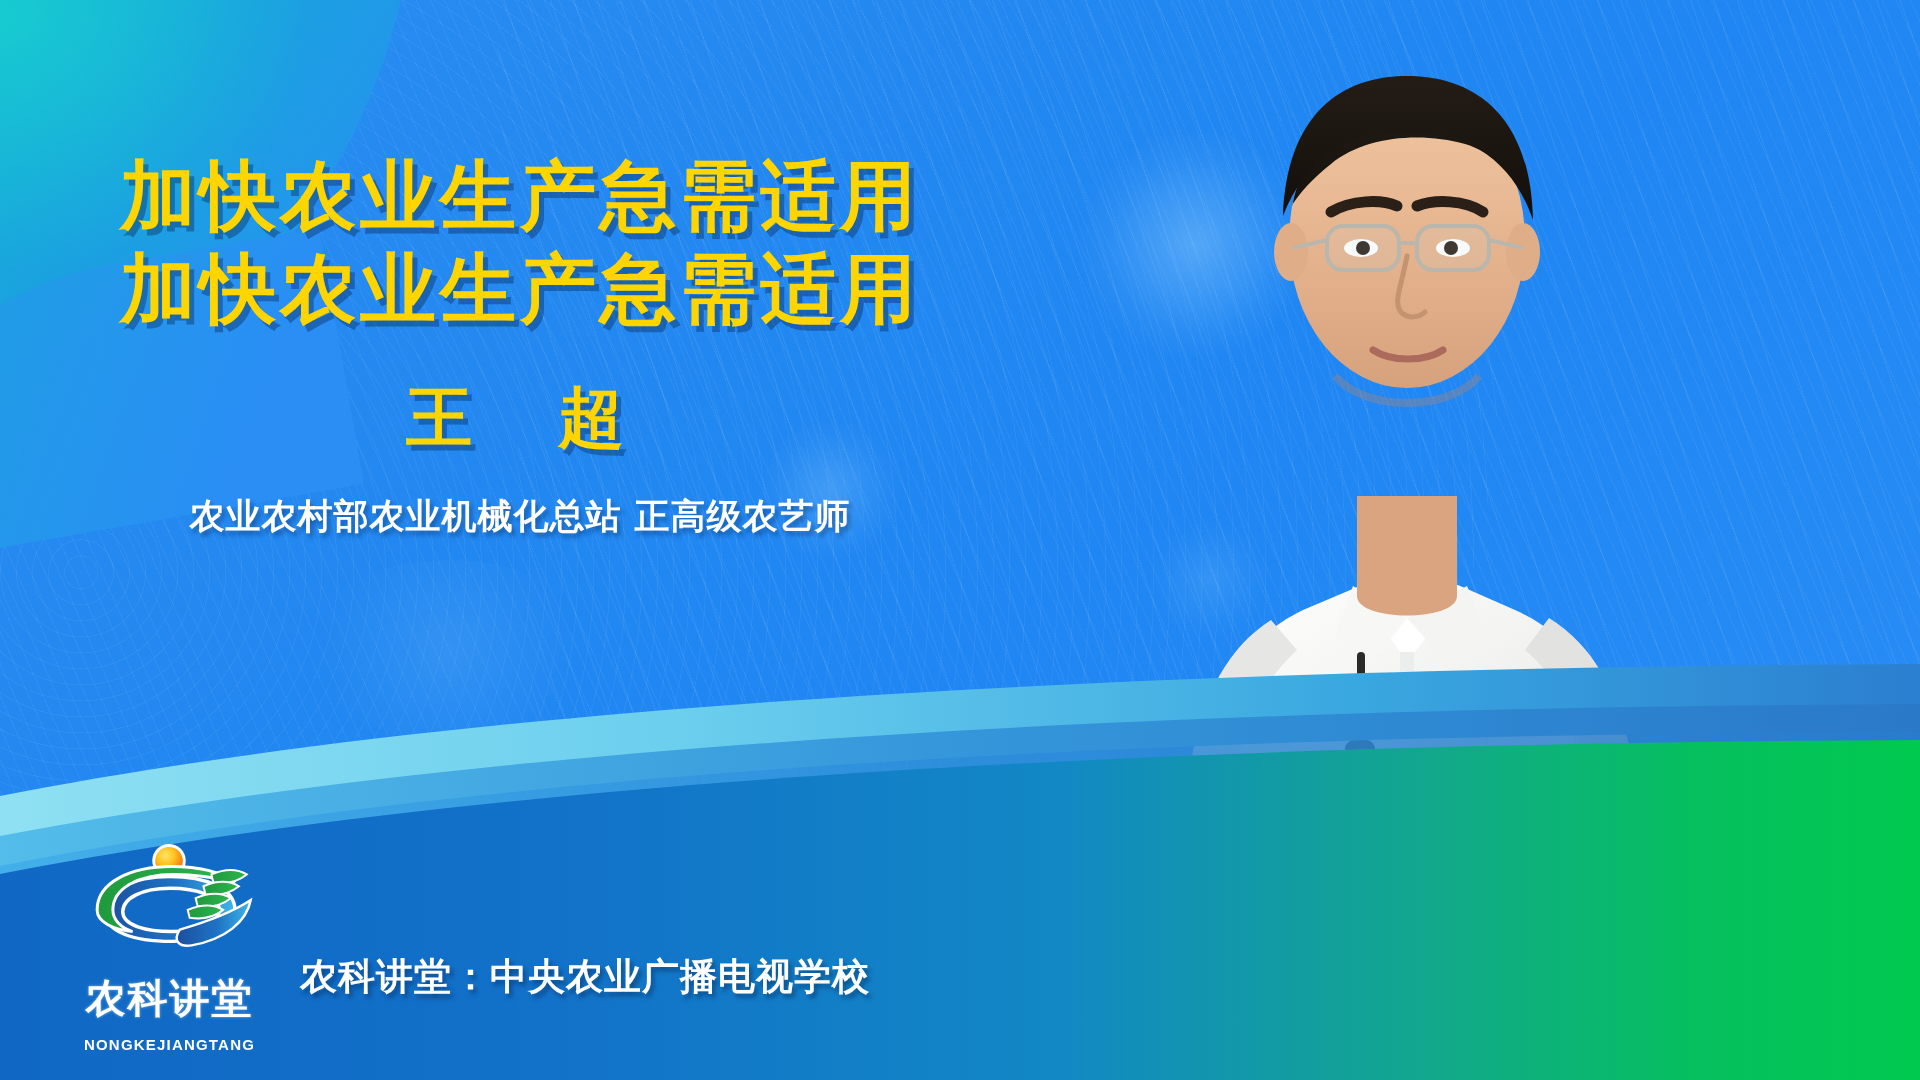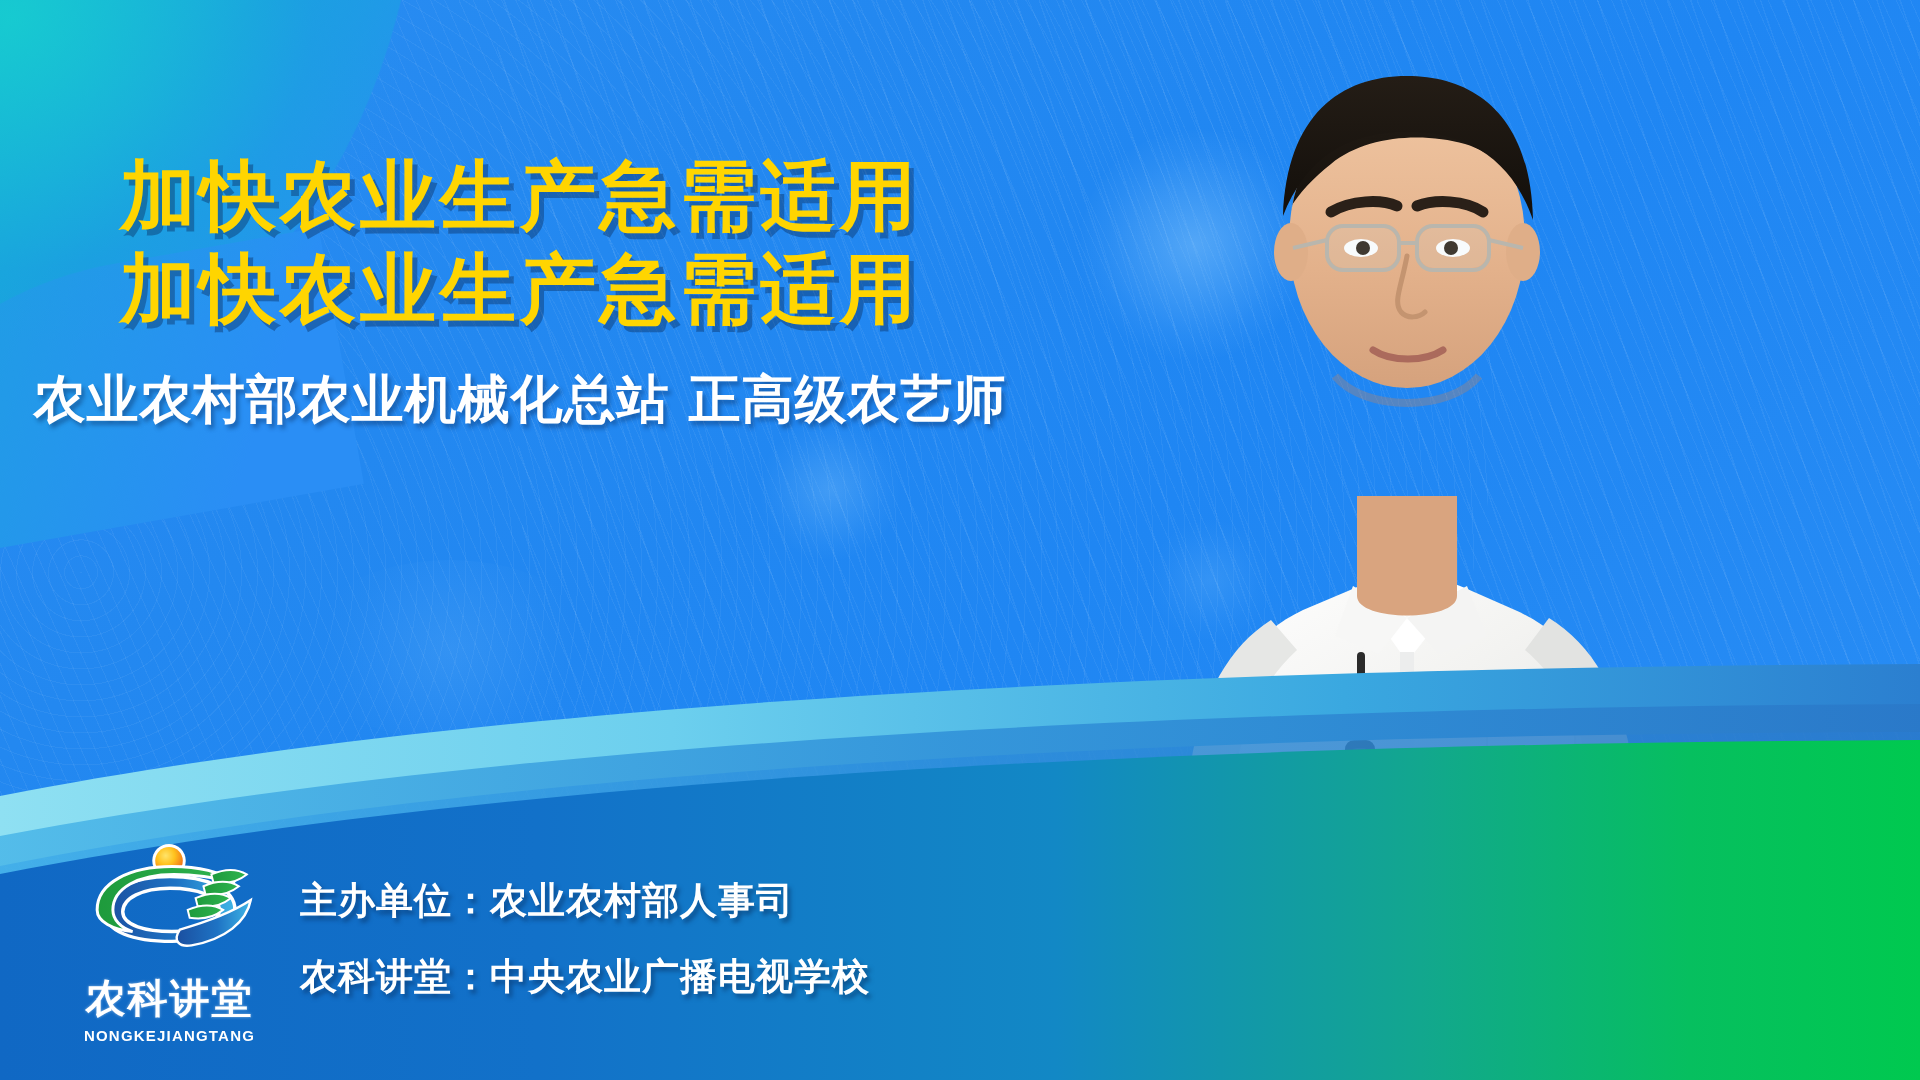--- a/index.html
+++ b/index.html
@@ -36,41 +36,41 @@
   .person{position:absolute;left:1035px;top:40px;width:760px;height:830px;}
 
   
   .titleblock{position:absolute;left:0;top:150px;width:1040px;text-align:center;}
   .tline{font-size:76px;font-weight:700;color:#FFD500;line-height:1.22;letter-spacing:4px;
          text-shadow:5px 6px 0 rgba(10,45,95,0.42);
          font-family:"DejaVu Sans","Liberation Sans",sans-serif;white-space:nowrap;}
   .speaker{margin-top:38px;font-size:66px;font-weight:700;color:#FFD500;letter-spacing:10px;
          text-shadow:5px 6px 0 rgba(10,45,95,0.42);
          font-family:"DejaVu Sans","Liberation Sans",sans-serif;}
-  .affil{margin-top:30px;font-size:52px;font-weight:700;color:#ffffff;letter-spacing:1px;
+  .affil{margin-top:30px;font-size:35px;font-weight:700;color:#ffffff;letter-spacing:1px;
          text-shadow:3px 4px 4px rgba(8,45,95,0.45);
          font-family:"DejaVu Sans","Liberation Sans",sans-serif;white-space:nowrap;}
 
   
   .waves{position:absolute;left:0;bottom:0;width:1920px;height:420px;}
 
   
   .footer{position:absolute;left:300px;bottom:78px;width:1000px;}
   .frow{font-size:37px;font-weight:700;color:#ffffff;letter-spacing:1px;margin-bottom:26px;
         text-shadow:3px 4px 4px rgba(5,40,85,0.5);
         font-family:"DejaVu Sans","Liberation Sans",sans-serif;white-space:nowrap;}
   .frow:last-child{margin-bottom:0;}
 
   
   .logo{position:absolute;left:62px;bottom:46px;width:215px;height:195px;}
   .logo-cn{font-size:40px;font-weight:700;color:#ffffff;letter-spacing:2px;text-align:center;
            font-family:"DejaVu Sans","Liberation Sans",sans-serif;
            text-shadow:0 0 3px rgba(255,255,255,0.5);}
   .logo-py{font-size:15px;font-weight:700;color:#ffffff;letter-spacing:1.2px;text-align:center;
-           font-family:"Liberation Sans",sans-serif;margin-top:1px;}
+           font-family:"Liberation Sans",sans-serif;margin-top:10px;}
 </style>
 </head>
 <body>
 
 <div class="stage">
 
   <div class="diag"></div>
   <div class="diag2"></div>
   <div class="arcs"></div>
   <div class="blob"></div>
@@ -156,20 +156,21 @@
     <path d="M372 216 C366 248 358 262 366 272 C372 279 384 278 390 272" stroke="#c49470" stroke-width="5" fill="none" stroke-linecap="round"></path>
 
     <path d="M338 310 C356 322 390 322 408 310" stroke="#ab6a5c" stroke-width="7" fill="none" stroke-linecap="round"></path>
 
     <path d="M300 336 C330 372 414 372 444 336" stroke="rgba(185,133,102,0.35)" stroke-width="8" fill="none"></path>
   </svg>
 
   <div class="titleblock">
     <div class="tline">加快农业生产急需适用</div>
     <div class="tline">加快农业生产急需适用</div>
+    <div class="speaker">王　超</div>
     <div class="affil">农业农村部农业机械化总站 正高级农艺师</div>
   </div>
 
   <svg class="waves" viewBox="0 0 1920 420" preserveAspectRatio="none">
     <defs>
       <linearGradient id="wlight" x1="0" y1="0" x2="1" y2="0">
         <stop offset="0%" stop-color="#8fe0f2"></stop>
         <stop offset="35%" stop-color="#6ccfee"></stop>
         <stop offset="70%" stop-color="#3aa8e0"></stop>
         <stop offset="100%" stop-color="#2b7fd0"></stop>
@@ -230,17 +231,16 @@
         <path d="M126 72 C140 66 152 66 162 72 C152 80 140 82 128 80 Z"></path>
       </g>
 
       <path d="M118 92 C146 84 172 74 190 62 C186 84 164 102 130 108 C118 110 110 104 118 92 Z" fill="url(#blueg)" stroke="#ffffff" stroke-width="2.5"></path>
     </svg>
     <div class="logo-cn">农科讲堂</div>
     <div class="logo-py">NONGKEJIANGTANG</div>
   </div>
 
   <div class="footer">
-    <div class="frow">主办单位：农业农村部人事司</div>
     <div class="frow">农科讲堂：中央农业广播电视学校</div>
   </div>
 
 </div>
 
 </body></html>

